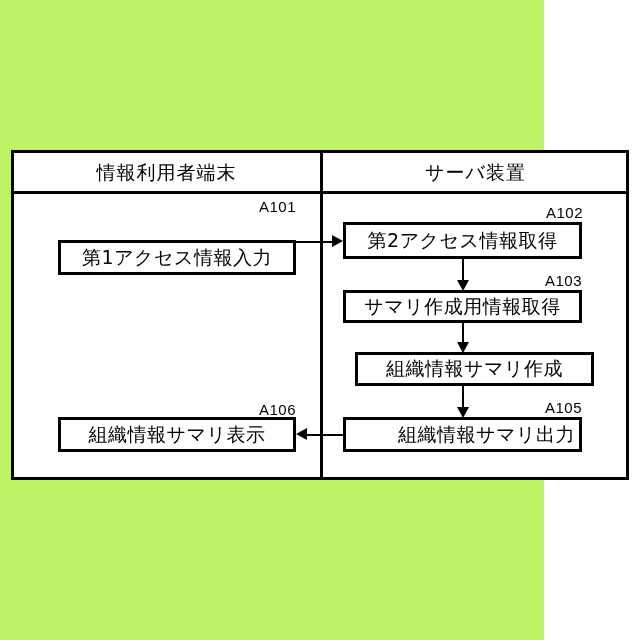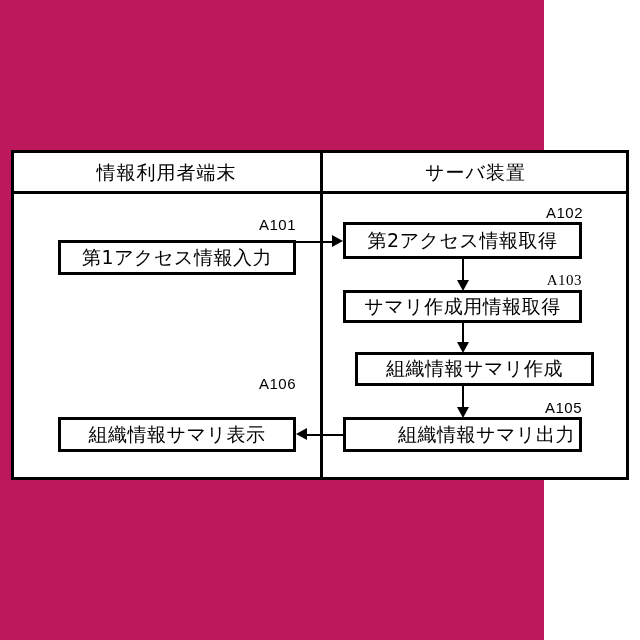--- a/index.html
+++ b/index.html
@@ -11,21 +11,21 @@
     width: 640px;
     height: 640px;
     overflow: hidden;
     font-family: "DejaVu Sans", "Liberation Sans", sans-serif;
     color: #000000;
   }
   #canvas {
     position: relative;
     width: 544px;
     height: 640px;
-    background: #be185d;
+    background: #bef264;
   }
 
   
   .frame {
     position: absolute;
     left: 11px;
     top: 150px;
     width: 618px;
     height: 330px;
     border: 3px solid #000;
@@ -126,35 +126,35 @@
 
 <div id="canvas">
 
   <div class="frame"></div>
   <div class="header-rule"></div>
   <div class="lane-divider"></div>
 
   <div class="lane-title left">情報利用者端末</div>
   <div class="lane-title right">サーバ装置</div>
 
-  <div class="step-label" style="left:196px; top:216px; width:100px;">A101</div>
+  <div class="step-label" style="left:196px; top:198px; width:100px;">A101</div>
   <div class="box" style="left:58px; top:240px; width:238px; height:35px;">第1アクセス情報入力</div>
 
   <div class="step-label" style="left:483px; top:204px; width:100px;">A102</div>
   <div class="box" style="left:343px; top:222px; width:239px; height:37px;">第2アクセス情報取得</div>
 
-  <div class="step-label" style="left:482px; top:272px; width:100px;font-family:Liberation Serif, serif;">A103</div>
+  <div class="step-label" style="left:482px; top:272px; width:100px;">A103</div>
   <div class="box" style="left:343px; top:290px; width:239px; height:33px;">サマリ作成用情報取得</div>
 
   <div class="box" style="left:343px; top:352px; width:239px; height:34px;margin-left:12px;">組織情報サマリ作成</div>
 
   <div class="step-label" style="left:482px; top:399px; width:100px;">A105</div>
   <div class="box" style="left:343px; top:417px; width:239px; height:35px;padding-left:48px;">組織情報サマリ出力</div>
 
-  <div class="step-label" style="left:196px; top:375px; width:100px;">A106</div>
+  <div class="step-label" style="left:196px; top:401px; width:100px;">A106</div>
   <div class="box" style="left:58px; top:417px; width:238px; height:35px;">組織情報サマリ表示</div>
 
   <div class="conn-line-h" style="left:296px; top:241px; width:36px;"></div>
   <div class="arrowhead arrow-right" style="left:332px; top:235px;"></div>
 
   <div class="conn-line-v" style="left:462px; top:259px; height:21px;"></div>
   <div class="arrowhead arrow-down" style="left:457px; top:280px;"></div>
 
   <div class="conn-line-v" style="left:462px; top:323px; height:19px;"></div>
   <div class="arrowhead arrow-down" style="left:457px; top:342px;"></div>

